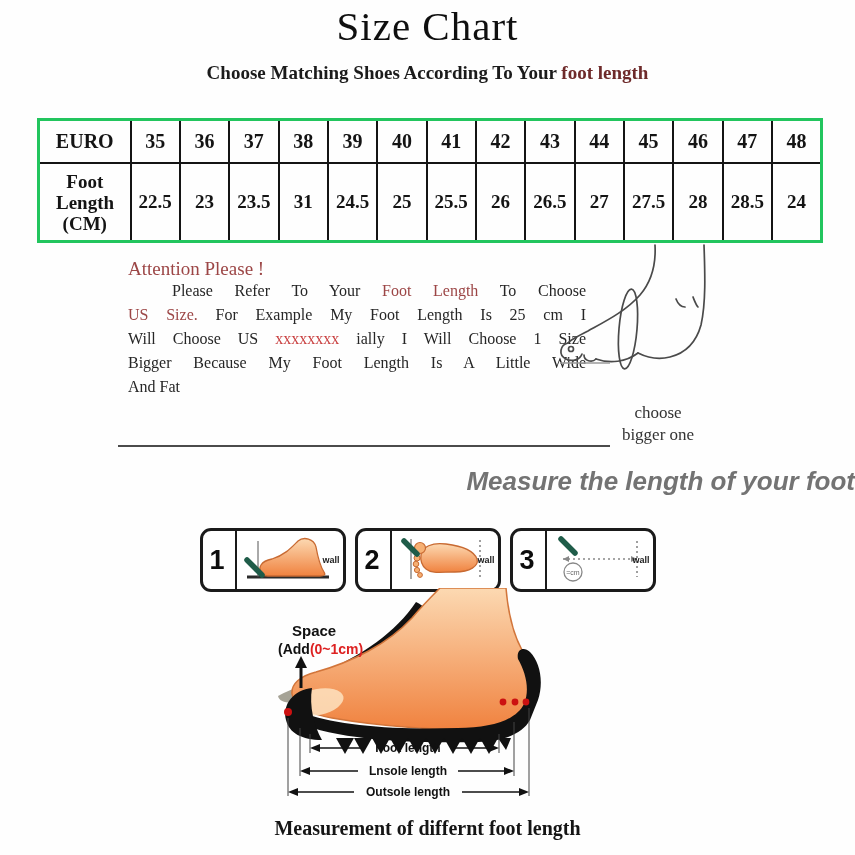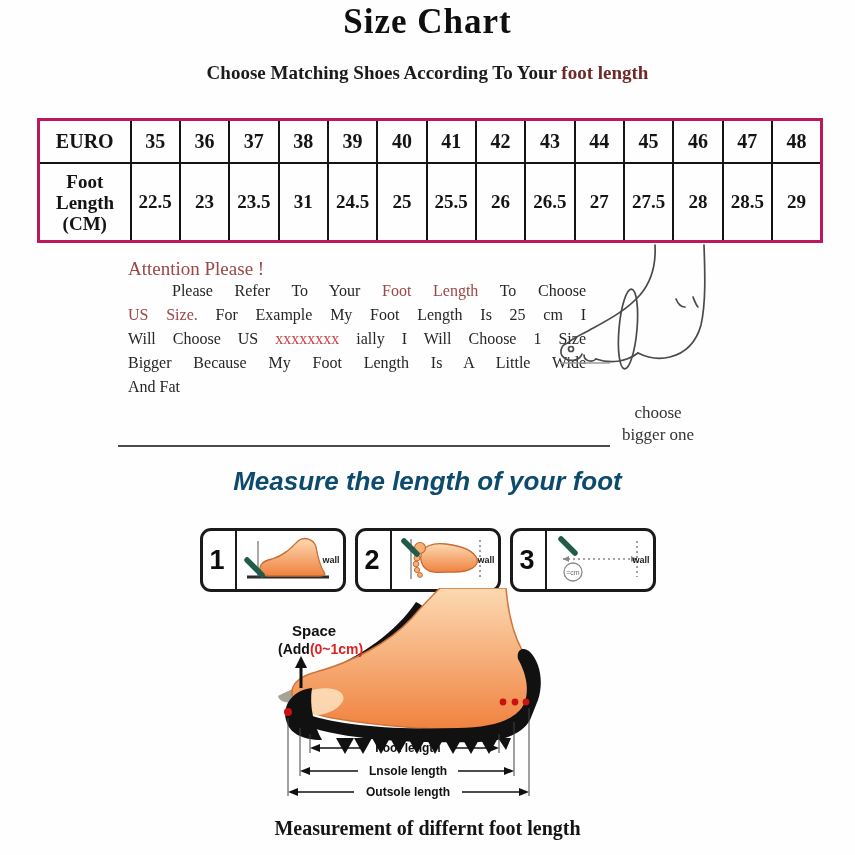--- a/index.html
+++ b/index.html
@@ -1,29 +1,29 @@
 <!DOCTYPE html>
 <html><head>
 <meta charset="utf-8">
 <style>
   html,body{margin:0;padding:0;background:#fff;}
   .page{position:relative;width:855px;height:855px;background:#fefefe;overflow:hidden;
         font-family:"Liberation Serif",serif;color:#161616;}
 
   
   .main-title{position:absolute;top:2px;left:0;width:100%;text-align:center;
-              font-size:35px;font-weight:bold;color:#0f0f0f;letter-spacing:1px;}
+              font-size:41px;font-weight:normal;color:#0f0f0f;letter-spacing:1px;}
   .subtitle{position:absolute;top:62px;left:0;width:100%;text-align:center;
             font-size:19px;font-weight:bold;color:#1b1b1b;}
   .subtitle .hl{color:#6e2a2a;}
 
   
   .size-table-wrap{position:absolute;top:118px;left:37px;width:783px;}
   table.size-table{border-collapse:collapse;table-layout:fixed;width:783px;
-                   border:3px solid #be185d;}
+                   border:3px solid #22c55e;}
   .size-table th,.size-table td{border:2.5px solid #141414;text-align:center;
                    font-weight:bold;color:#141414;padding:0;}
   .size-table tr.r1 th,.size-table tr.r1 td{height:41px;font-size:20px;}
   .size-table tr.r2 th,.size-table tr.r2 td{height:76px;font-size:19px;}
   .size-table th.foot-label{font-size:18px;line-height:21px;padding:0 16px;}
 
   
   .attention{position:absolute;top:252px;left:0;width:855px;height:196px;}
   .att-heading{position:absolute;left:128px;top:6px;font-size:19px;font-weight:normal;
                color:#9c4646;}
@@ -36,23 +36,23 @@
   .redx{color:#c94040;}
   .foot-sketch{position:absolute;left:558px;top:-9px;}
   .choose-note{position:absolute;left:598px;top:150px;width:120px;text-align:center;
                font-size:17px;line-height:22px;color:#333;}
 
   
   .divider{position:absolute;top:445px;left:118px;width:492px;height:0;
            border-top:2.5px solid #4b4b4b;}
 
   
-  .measure-heading{position:absolute;top:466px;left:0;width:100%;text-align:center;
+  .measure-heading{position:absolute;top:466px;left:0;width:100%;text-align:right;
                    font-family:"Liberation Sans",sans-serif;font-style:italic;
-                   font-weight:bold;font-size:26px;color:#0c4a6e;}
+                   font-weight:bold;font-size:26px;color:#737373;}
   .panels{position:absolute;top:528px;left:50%;transform:translateX(-50%);
           display:flex;gap:9px;}
   .panel{position:relative;width:140px;height:58px;border:3px solid #1a1a1a;
          border-radius:11px;background:#fff;}
   .panel-num{position:absolute;left:7px;top:50%;transform:translateY(-50%);
              font-family:"Liberation Sans",sans-serif;font-weight:bold;font-size:27px;
              color:#0d0d0d;}
   .panel-divider{position:absolute;left:32px;top:0;bottom:0;width:2.5px;background:#1a1a1a;}
   .panel-art{position:absolute;left:36px;top:2px;}
   .wall-label{position:absolute;right:3px;top:50%;transform:translateY(-50%);
@@ -107,21 +107,21 @@
         <td>31</td>
         <td>24.5</td>
         <td>25</td>
         <td>25.5</td>
         <td>26</td>
         <td>26.5</td>
         <td>27</td>
         <td>27.5</td>
         <td>28</td>
         <td>28.5</td>
-        <td>29</td>
+        <td>24</td>
       </tr>
     </tbody>
       </table>
   </div>
 
   <div class="attention">
     <div class="att-heading">Attention Please !</div>
     <div class="att-para">
       <div class="jline"><span class="ind"></span><span>Please Refer To Your </span><span class="acc">Foot Length</span><span> To Choose</span></div>
       <div class="jline"><span class="acc">US Size.</span><span> For Example My Foot Length Is 25 cm I</span></div>

